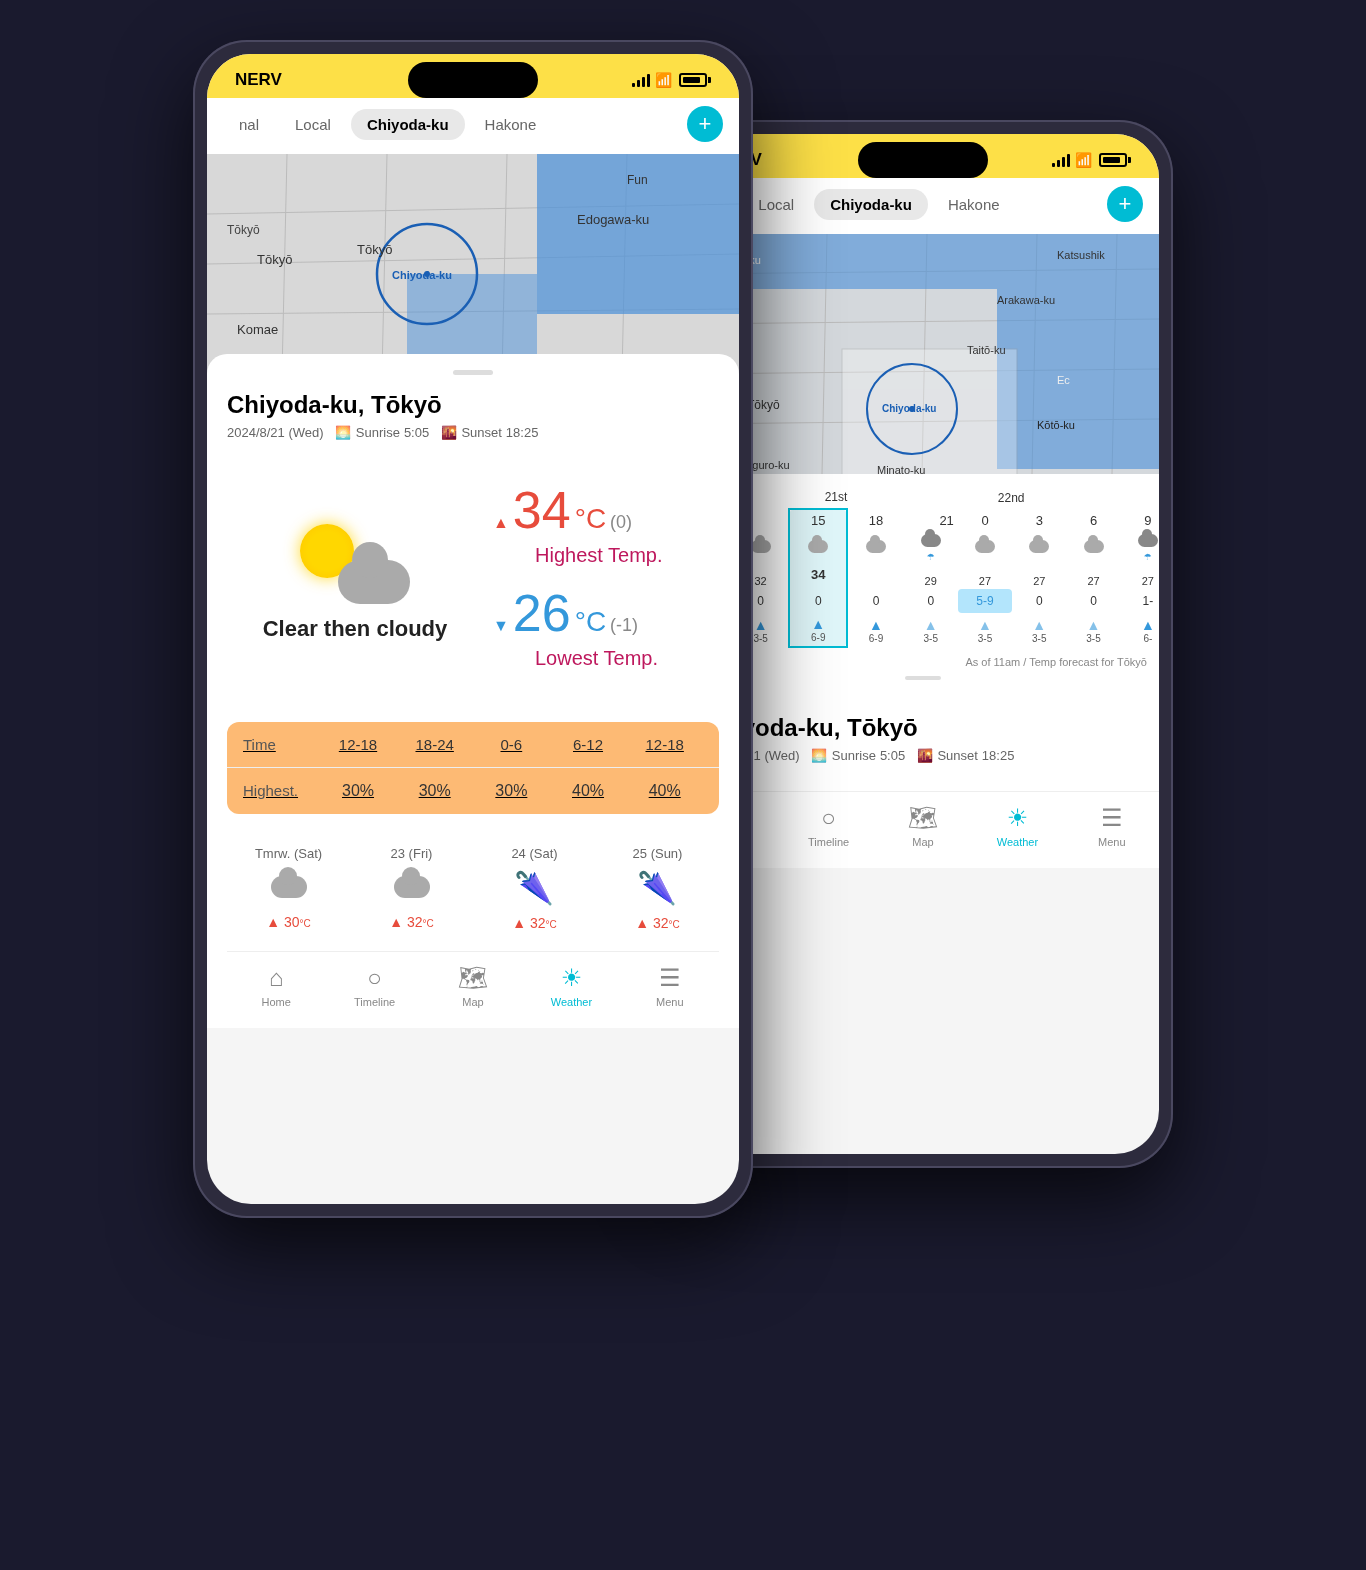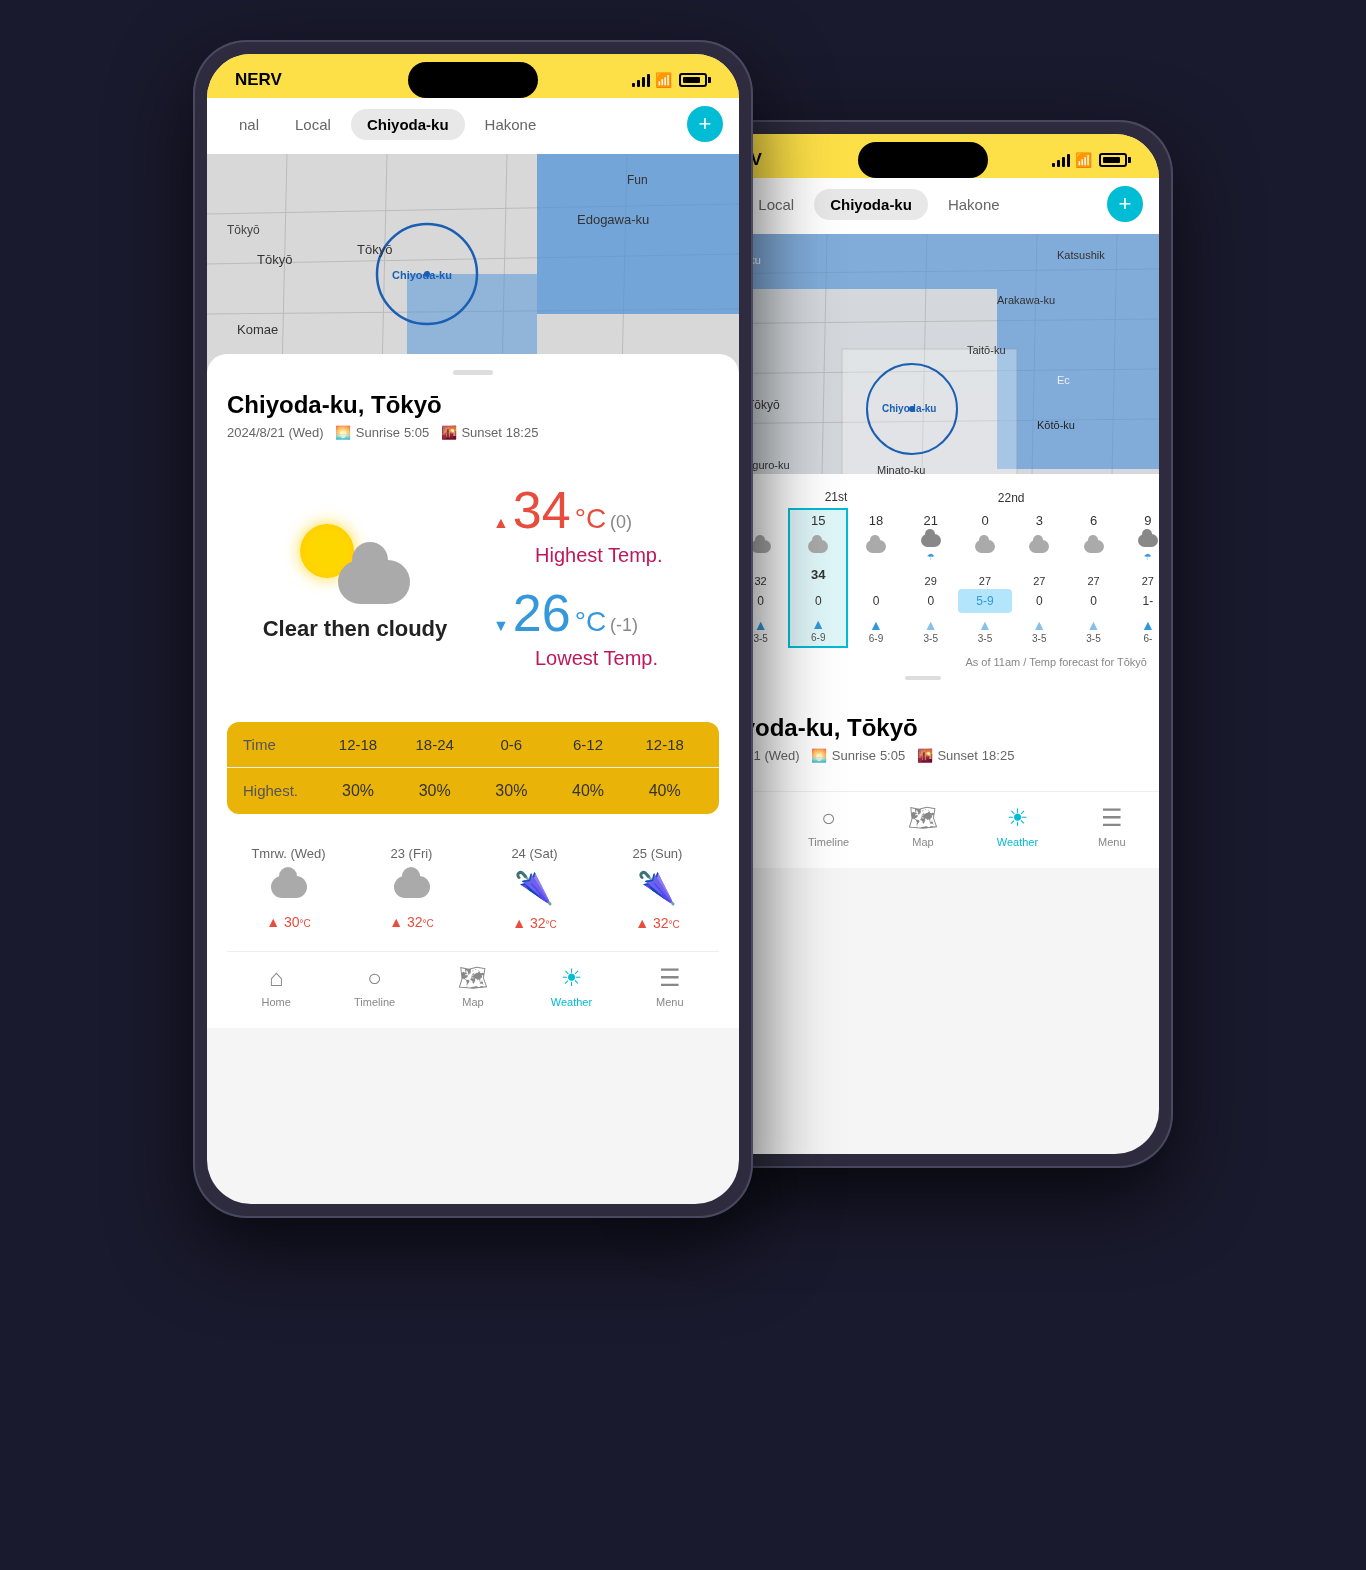--- a/index.html
+++ b/index.html
@@ -298,24 +298,25 @@
     .temp-label {
       font-size: 20px;
       color: #be185d;
       margin-top: 2px;
       margin-bottom: 16px;
       margin-left: 42px;
     }
 
     
     .time-table {
-      background: #eab308;
+      background: #fdba74;
       border-radius: 12px;
       margin-bottom: 16px;
       overflow: hidden;
+      text-decoration: underline;
     }
 
     .time-row {
       display: flex;
       padding: 14px 16px;
     }
 
     .time-row.header-row {
       border-bottom: 1px solid #eee;
     }
@@ -647,21 +648,21 @@
             <div class="precip-cell">30%</div>
             <div class="precip-cell">30%</div>
             <div class="precip-cell">30%</div>
             <div class="precip-cell">40%</div>
             <div class="precip-cell">40%</div>
           </div>
         </div>
 
         <div class="forecast-row">
           <div class="forecast-day">
-            <div class="forecast-day-name">Tmrw. (Wed)</div>
+            <div class="forecast-day-name">Tmrw. (Sat)</div>
             <span class="forecast-icon">
               <div class="small-cloud"></div>
             </span>
             <div class="forecast-temp orange">▲ 30<span class="degree">°C</span></div>
           </div>
           <div class="forecast-day">
             <div class="forecast-day-name">23 (Fri)</div>
             <span class="forecast-icon">
               <div class="small-cloud"></div>
             </span>
@@ -783,21 +784,21 @@
                 <td style="width:38px; font-size:11px; color:#888; text-align:right; padding-right:6px;">Period</td>
                 <td colspan="2" style="text-align:right; font-size:12px; color:#333; padding:4px 0;">21st</td>
                 <td colspan="6" style="text-align:center; font-size:12px; color:#333;">22nd</td>
               </tr>
 
               <tr>
                 <td style="font-size:11px; color:#888; text-align:right; padding-right:6px;"></td>
                 <td style="text-align:left; padding:3px 4px; font-size:13px; color:#333;">12</td>
                 <td style="text-align:center; padding:3px 4px; font-size:13px; color:#333; background:rgba(0,188,212,0.12); border:2px solid #00bcd4; border-bottom:none; border-radius:6px 6px 0 0;">15</td>
                 <td style="text-align:center; padding:3px 4px; font-size:13px; color:#333;">18</td>
-                <td style="text-align:center; padding:3px 4px; font-size:13px; color:#333;margin-top:21px;">21</td>
+                <td style="text-align:right; padding:3px 4px; font-size:13px; color:#333;margin-top:21px;">21</td>
                 <td style="text-align:center; padding:3px 4px; font-size:13px; color:#333;">0</td>
                 <td style="text-align:center; padding:3px 4px; font-size:13px; color:#333;">3</td>
                 <td style="text-align:center; padding:3px 4px; font-size:13px; color:#333;">6</td>
                 <td style="text-align:center; padding:3px 4px; font-size:13px; color:#333;">9</td>
               </tr>
 
               <tr>
                 <td style="font-size:11px; color:#888; text-align:right; padding-right:6px;">Ind.</td>
                 <td style="text-align:center; padding:3px 4px;">
                   <div style="display:inline-block;width:20px;height:13px;background:#aaa;border-radius:8px;position:relative;"><div style="position:absolute;width:10px;height:10px;background:#aaa;border-radius:50%;top:-5px;left:4px;"></div></div>

